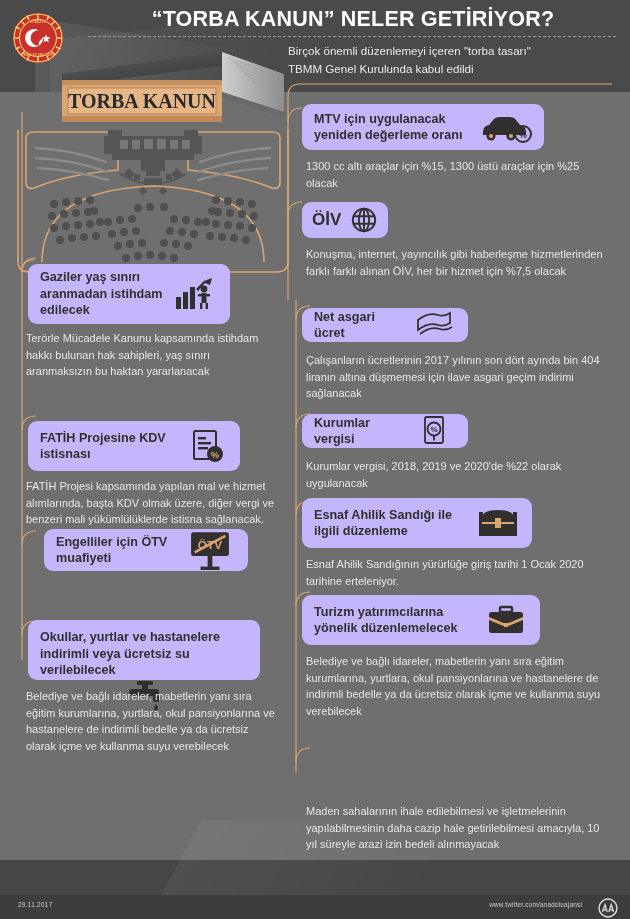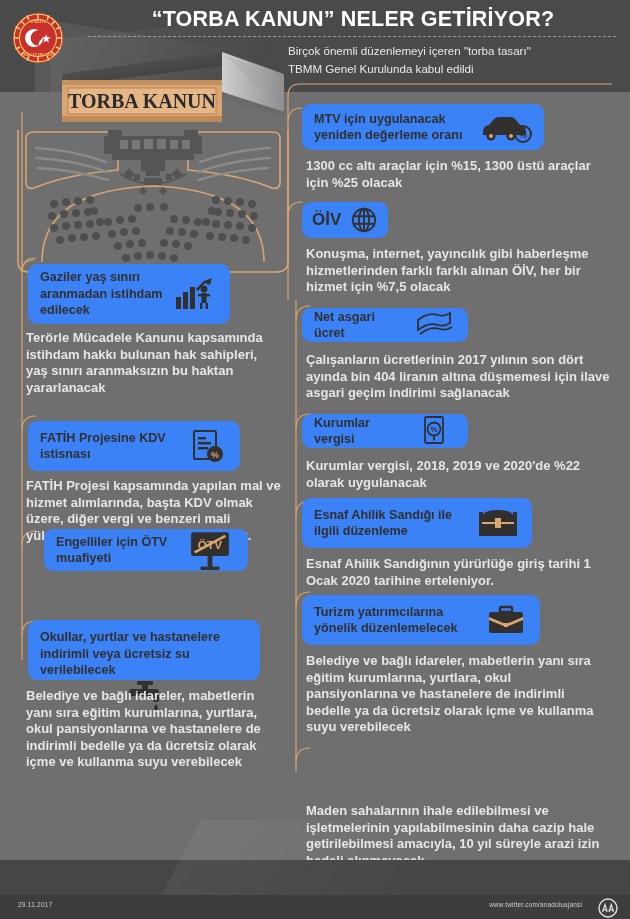--- a/index.html
+++ b/index.html
@@ -48,32 +48,32 @@
   .book { position:absolute; left:22px; top:52px; width:262px; height:78px; }
 
   
   .chamber { position:absolute; left:8px; top:112px; width:290px; height:165px; }
 
   
   .connectors { position:absolute; left:0; top:0; width:630px; height:919px; pointer-events:none; }
 
   
   .card {
-    position:absolute; background:#3b82f6; border-radius:9px;
+    position:absolute; background:#c4b5fd; border-radius:9px;
     display:flex; align-items:center; padding:9px 12px;
   }
   .card .ctext {
     color:#32302e; font-weight:bold; font-size:12.6px; line-height:16.5px; flex:1;
   }
   .card .cicon { width:44px; height:34px; flex:0 0 auto; margin-left:6px;
                  display:flex; align-items:center; justify-content:center; }
   .card.wideicon .cicon { width:52px; }
 
   .body-text {
-    position:absolute; color:#e6e6e6; font-size:13px; line-height:16.6px;font-weight:bold;
+    position:absolute; color:#e6e6e6; font-size:11px; line-height:16.6px;
   }
 
   
   .footer-bg { position:absolute; left:0; top:860px; width:630px; height:59px; background:#464646; }
   .footer-bg .fray { position:absolute; left:180px; top:-40px; width:260px; height:80px;
                      background:linear-gradient(100deg, rgba(255,255,255,.05), rgba(255,255,255,0));
                      transform:skewX(-28deg); }
   .footer-bar { position:absolute; left:0; top:895px; width:630px; height:24px; background:#3d3d3d; }
   .f-date { position:absolute; left:18px; top:901px; color:#cfcfcf; font-size:6.4px; letter-spacing:.3px; }
   .f-url  { position:absolute; right:48px; top:901px; color:#cfcfcf; font-size:6.4px; letter-spacing:.2px; }

